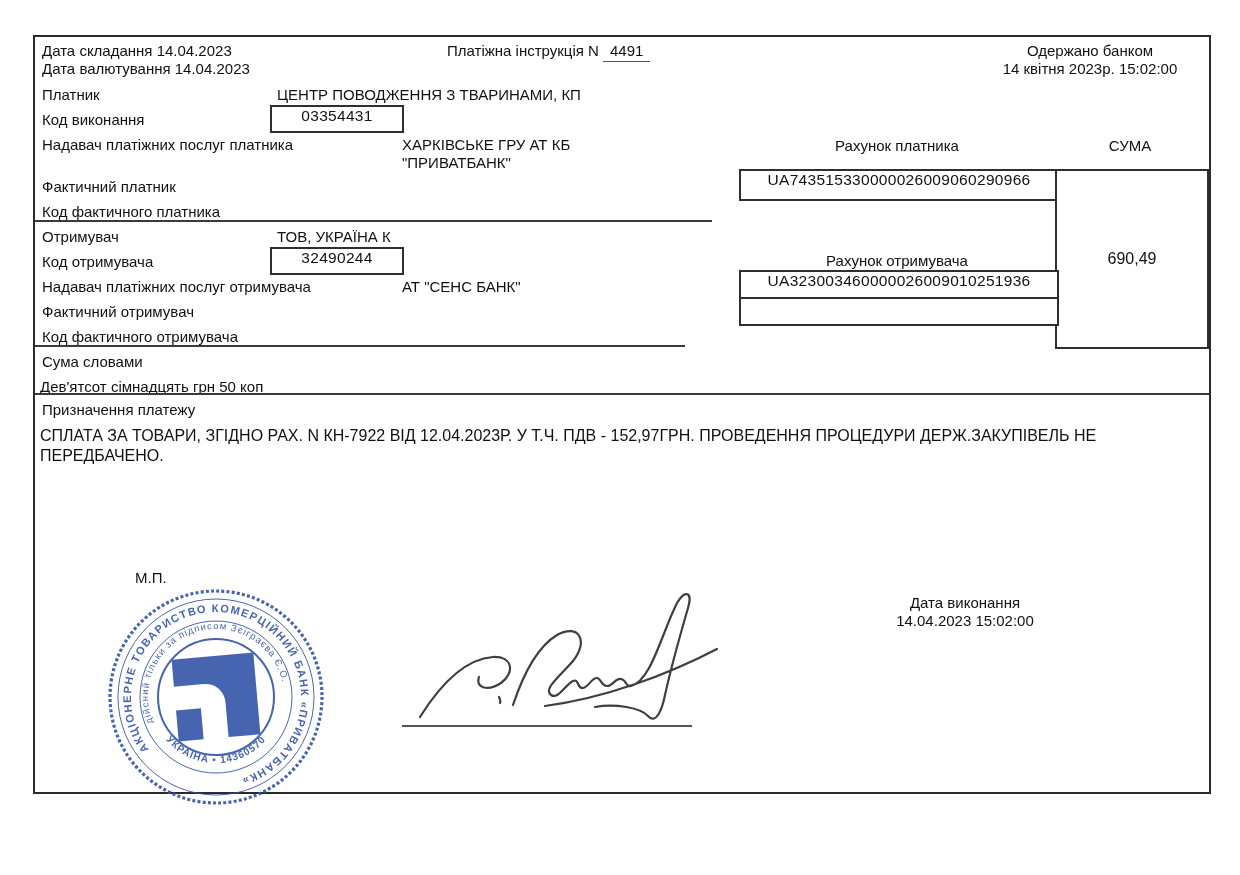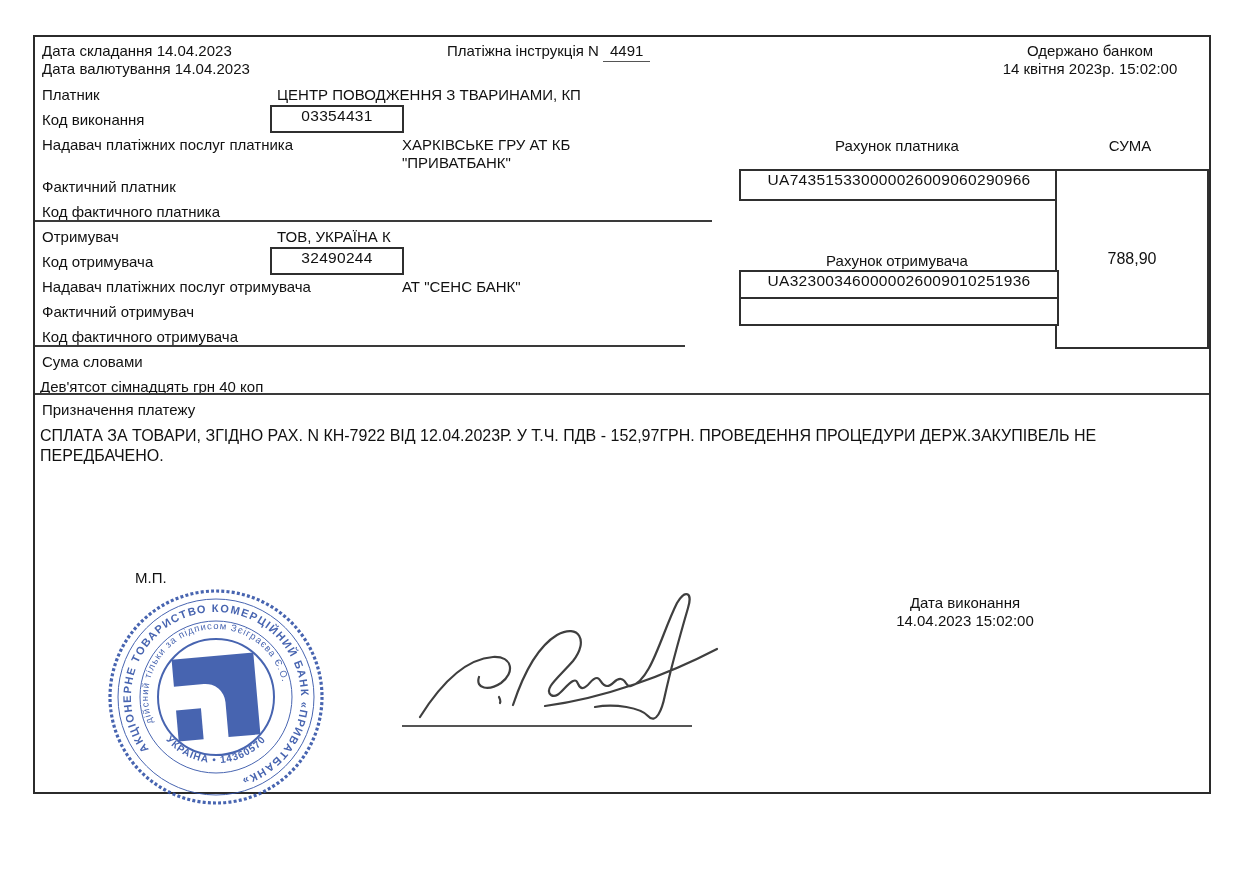--- a/index.html
+++ b/index.html
@@ -51,21 +51,21 @@
   <div class="abs b center" style="left:704px;top:100px;width:316px">Рахунок платника</div>
   <div class="abs b center" style="left:1020px;top:100px;width:150px">СУМА</div>
 
   <div class="abs b" style="left:7px;top:141px">Фактичний платник</div>
 
   <div class="box" style="left:704px;top:132px;width:316px;height:28px">
     <span>UA743515330000026009060290966</span>
   </div>
 
   <div class="sum-box" style="left:1020px;top:132px;width:150px;height:176px">
-    <span>788,90</span>
+    <span>690,49</span>
   </div>
 
   <div class="abs b" style="left:7px;top:166px">Код фактичного платника</div>
   <div class="hr" style="left:0;top:183px;width:677px"></div>
 
   <div class="abs b" style="left:7px;top:191px">Отримувач</div>
   <div class="abs" style="left:242px;top:191px">ТОВ, УКРАЇНА К</div>
 
   <div class="abs b" style="left:7px;top:216px">Код отримувача</div>
   <div class="box" style="left:235px;top:210px;width:130px;height:24px">
@@ -80,21 +80,21 @@
   <div class="box" style="left:704px;top:233px;width:316px;height:27px">
     <span>UA323003460000026009010251936</span>
   </div>
   <div class="box" style="left:704px;top:260px;width:316px;height:25px"></div>
 
   <div class="abs b" style="left:7px;top:266px">Фактичний отримувач</div>
   <div class="abs b" style="left:7px;top:291px">Код фактичного отримувача</div>
   <div class="hr" style="left:0;top:308px;width:650px"></div>
 
   <div class="abs b" style="left:7px;top:316px">Сума словами</div>
-  <div class="abs" style="left:5px;top:341px">Дев'ятсот сімнадцять грн 40 коп</div>
+  <div class="abs" style="left:5px;top:341px">Дев'ятсот сімнадцять грн 50 коп</div>
   <div class="hr" style="left:0;top:356px;width:1174px"></div>
 
   <div class="abs b" style="left:7px;top:364px">Призначення платежу</div>
   <div class="abs" id="purpose-text" style="left:5px;top:389px;width:1130px">СПЛАТА ЗА ТОВАРИ, ЗГІДНО РАХ. N КН-7922 ВІД 12.04.2023Р. У Т.Ч. ПДВ - 152,97ГРН. ПРОВЕДЕННЯ ПРОЦЕДУРИ ДЕРЖ.ЗАКУПІВЕЛЬ НЕ ПЕРЕДБАЧЕНО.</div>
 
   <div class="abs b" style="left:100px;top:532px">М.П.</div>
 
   <div class="abs b center" style="left:805px;top:557px;width:250px">
     <div>Дата виконання</div>
     <div>14.04.2023 15:02:00</div>

